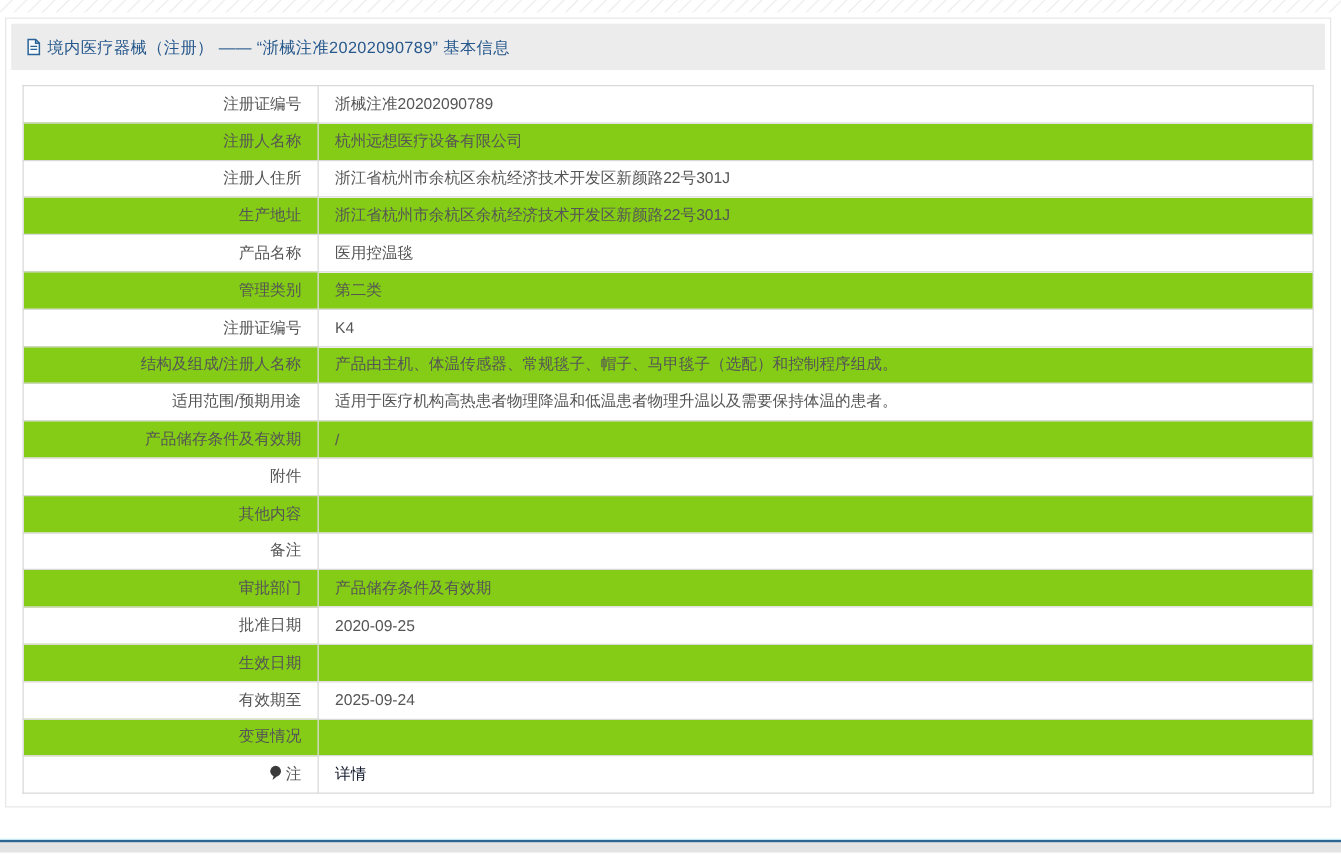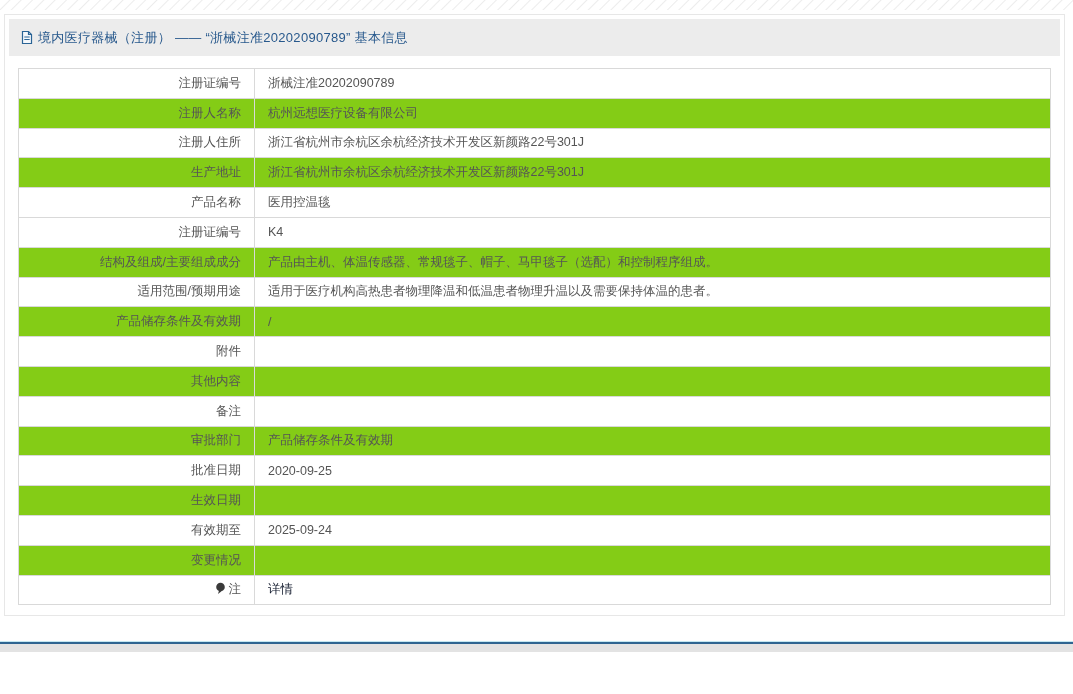--- a/index.html
+++ b/index.html
@@ -108,26 +108,30 @@
           <td class="cell-value">浙江省杭州市余杭区余杭经济技术开发区新颜路22号301J</td>
         </tr>
         <tr class="alt">
           <th class="cell-label">生产地址</th>
           <td class="cell-value">浙江省杭州市余杭区余杭经济技术开发区新颜路22号301J</td>
         </tr>
         <tr>
           <th class="cell-label">产品名称</th>
           <td class="cell-value">医用控温毯</td>
         </tr>
+        <tr class="alt">
+          <th class="cell-label">管理类别</th>
+          <td class="cell-value">第二类</td>
+        </tr>
         <tr>
           <th class="cell-label">注册证编号</th>
           <td class="cell-value">K4</td>
         </tr>
         <tr class="alt">
-          <th class="cell-label">结构及组成/主要组成成分</th>
+          <th class="cell-label">结构及组成/注册人名称</th>
           <td class="cell-value">产品由主机、体温传感器、常规毯子、帽子、马甲毯子（选配）和控制程序组成。</td>
         </tr>
         <tr>
           <th class="cell-label">适用范围/预期用途</th>
           <td class="cell-value">适用于医疗机构高热患者物理降温和低温患者物理升温以及需要保持体温的患者。</td>
         </tr>
         <tr class="alt">
           <th class="cell-label">产品储存条件及有效期</th>
           <td class="cell-value">/</td>
         </tr>

